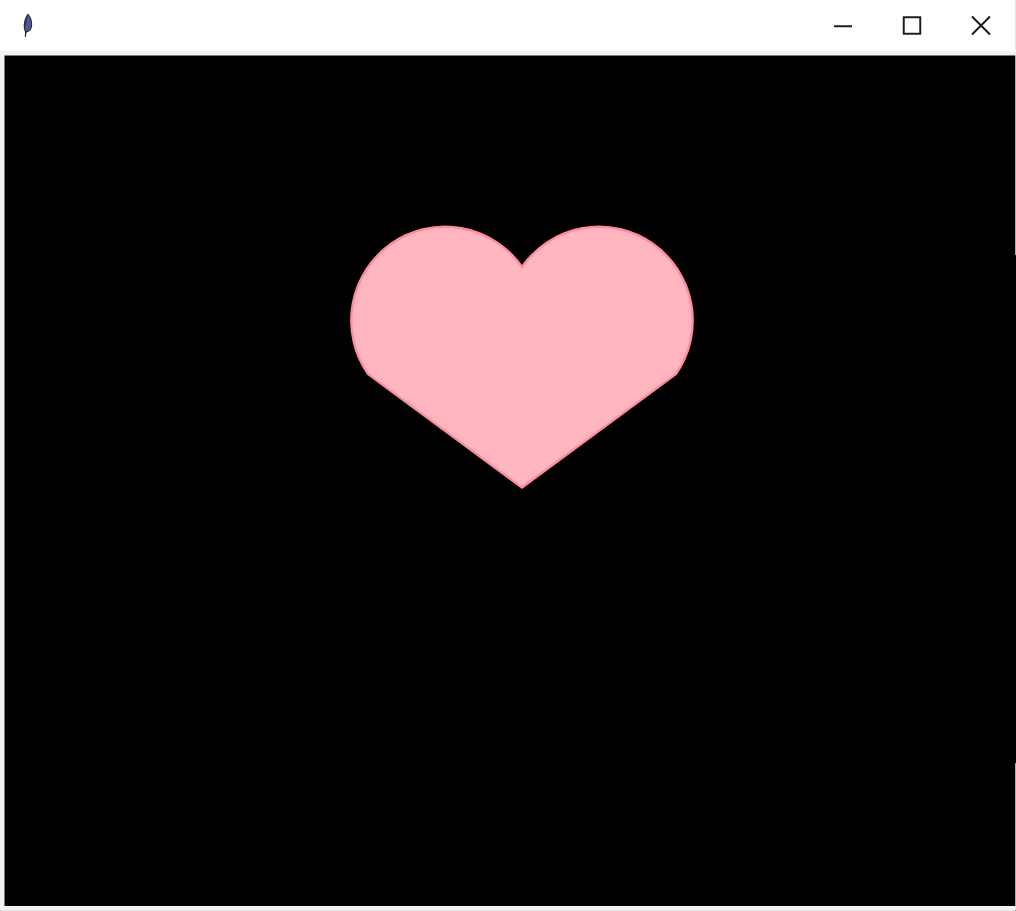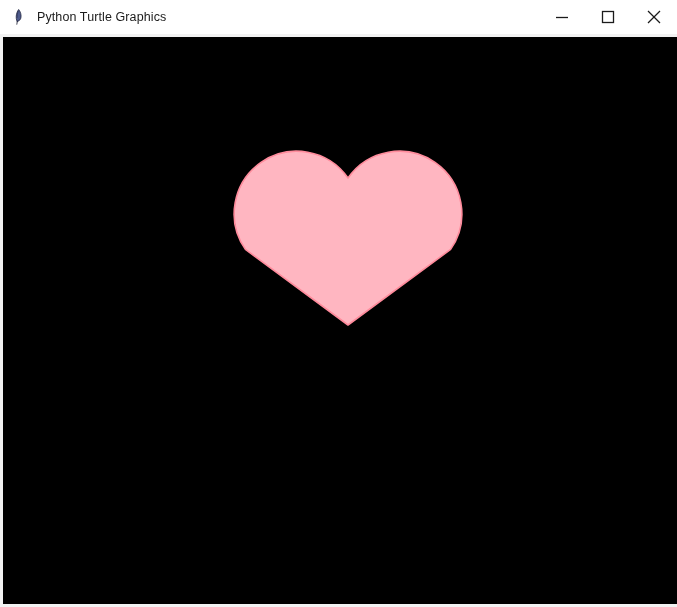--- a/index.html
+++ b/index.html
@@ -121,21 +121,20 @@
       <span class="app-icon">
         <svg class="app-icon" viewBox="0 0 18 18" xmlns="http://www.w3.org/2000/svg" aria-hidden="true">
           <g transform="rotate(-12 9 9)">
             <path d="M11.2 1.8 C12.6 4.2 12.9 8.0 11.6 10.6 C10.9 12.0 9.6 12.9 8.2 13.1 L7.2 13.2 L7.0 11.9 C6.8 9.4 7.6 6.5 9.1 4.2 C9.8 3.1 10.5 2.3 11.2 1.8 Z" fill="#4f5b8c" stroke="#20243d" stroke-width="0.7" stroke-linejoin="round"></path>
             <path d="M10.6 3.0 C9.4 4.8 8.4 7.2 8.1 9.6" stroke="#2b3154" stroke-width="0.6" fill="none"></path>
             <path d="M8.0 12.6 L6.7 16.3 L6.0 16.1 L7.0 12.4 Z" fill="#1c1f33"></path>
             <path d="M6.55 15.2 L6.25 16.4 L6.0 16.1 Z" fill="#0d0e18"></path>
           </g>
         </svg>
       </span>
-      <span class="title-text">Python Turtle Graphics</span>
     </div>
 
     <div class="titlebar-spacer"></div>
 
     <div class="win-controls">
 
       <button class="win-btn" title="Minimize">
         <span>
           <svg width="22" height="22" viewBox="0 0 22 22" xmlns="http://www.w3.org/2000/svg" aria-hidden="true">
             <line x1="5" y1="11.5" x2="17" y2="11.5" stroke="#1b1b1b" stroke-width="1.3"></line>

